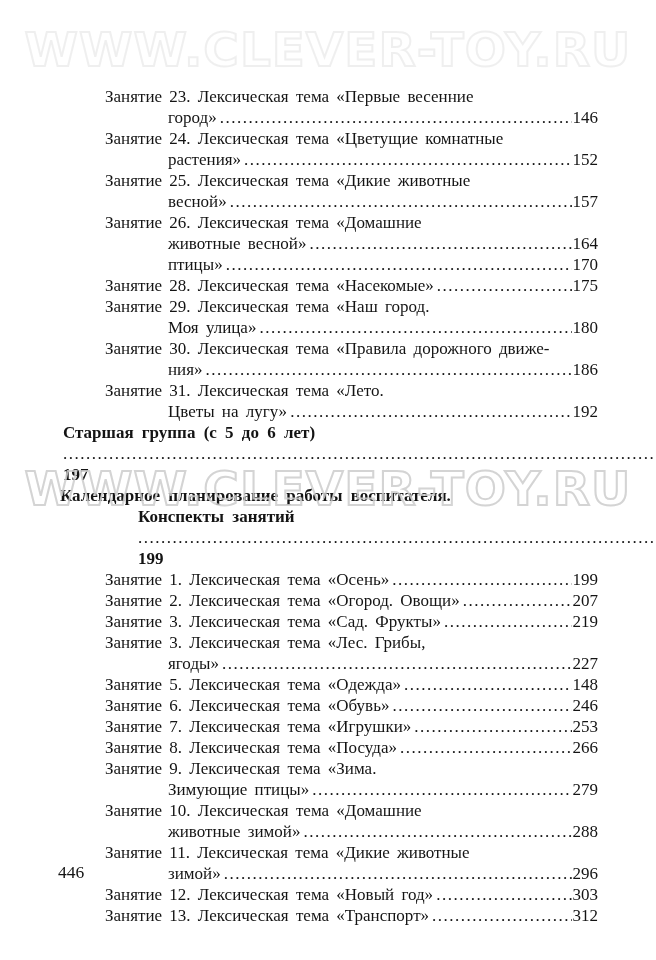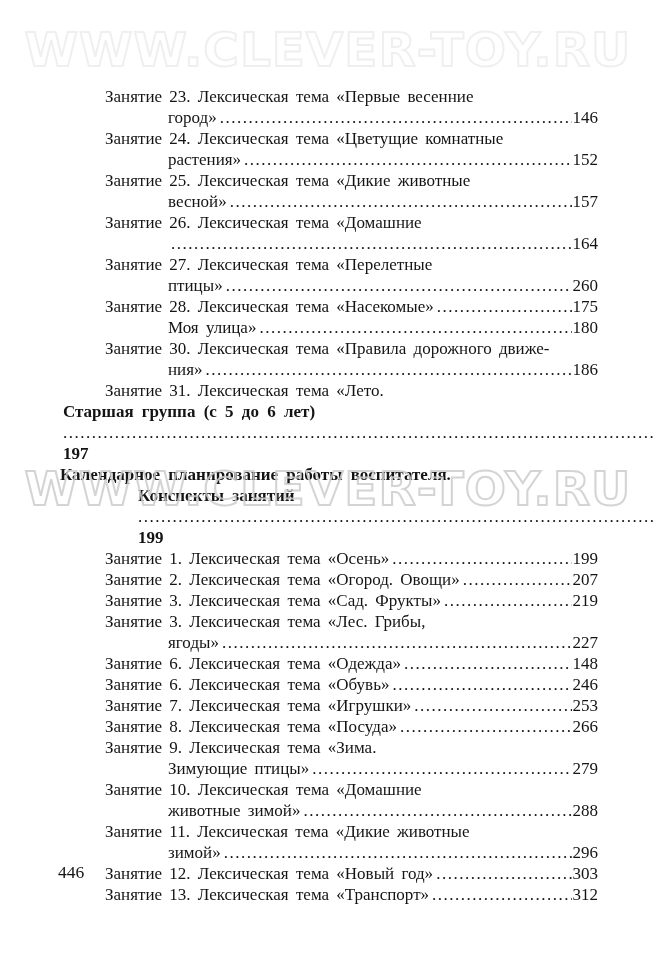--- a/index.html
+++ b/index.html
@@ -113,51 +113,57 @@
       </div>
       <div class="toc-line entry cont">
         <span class="t">весной»</span>
         <span class="dots"></span>
         <span class="pg">157</span>
       </div>
       <div class="toc-line entry">
         <span class="t">Занятие 26. Лексическая тема «Домашние</span>
       </div>
       <div class="toc-line entry cont">
+        <span class="t">животные весной»</span>
         <span class="dots"></span>
         <span class="pg">164</span>
       </div>
-      <div class="toc-line entry">
-        <span class="t">Занятие 27. Лексическая тема «Перелетные</span>
-      </div>
       <div class="toc-line entry cont">
         <span class="t">птицы»</span>
         <span class="dots"></span>
-        <span class="pg">260</span>
+        <span class="pg">170</span>
       </div>
       <div class="toc-line entry">
         <span class="t">Занятие 28. Лексическая тема «Насекомые»</span>
         <span class="dots"></span>
         <span class="pg">175</span>
       </div>
+      <div class="toc-line entry">
+        <span class="t">Занятие 29. Лексическая тема «Наш город.</span>
+      </div>
       <div class="toc-line entry cont">
         <span class="t">Моя улица»</span>
         <span class="dots"></span>
         <span class="pg">180</span>
       </div>
       <div class="toc-line entry">
         <span class="t">Занятие 30. Лексическая тема «Правила дорожного движе-</span>
       </div>
       <div class="toc-line entry cont">
         <span class="t">ния»</span>
         <span class="dots"></span>
         <span class="pg">186</span>
       </div>
       <div class="toc-line entry">
         <span class="t">Занятие 31. Лексическая тема «Лето.</span>
+      </div>
+      <div class="toc-line entry cont">
+        <span class="t">Цветы на лугу»</span>
+        <span class="dots"></span>
+        <span class="pg">192</span>
       </div>
       <div class="toc-line section">
         <span class="t">Старшая группа (с 5 до 6 лет)</span>
         <span class="dots"></span>
         <span class="pg">197</span>
       </div>
       <div class="toc-line section">
         <span class="t">Календарное планирование работы воспитателя.</span>
       </div>
       <div class="toc-line section cont">
@@ -182,21 +188,21 @@
       </div>
       <div class="toc-line entry">
         <span class="t">Занятие 3. Лексическая тема «Лес. Грибы,</span>
       </div>
       <div class="toc-line entry cont">
         <span class="t">ягоды»</span>
         <span class="dots"></span>
         <span class="pg">227</span>
       </div>
       <div class="toc-line entry">
-        <span class="t">Занятие 6. Лексическая тема «Одежда»</span>
+        <span class="t">Занятие 5. Лексическая тема «Одежда»</span>
         <span class="dots"></span>
         <span class="pg">148</span>
       </div>
       <div class="toc-line entry">
         <span class="t">Занятие 6. Лексическая тема «Обувь»</span>
         <span class="dots"></span>
         <span class="pg">246</span>
       </div>
       <div class="toc-line entry">
         <span class="t">Занятие 7. Лексическая тема «Игрушки»</span>

